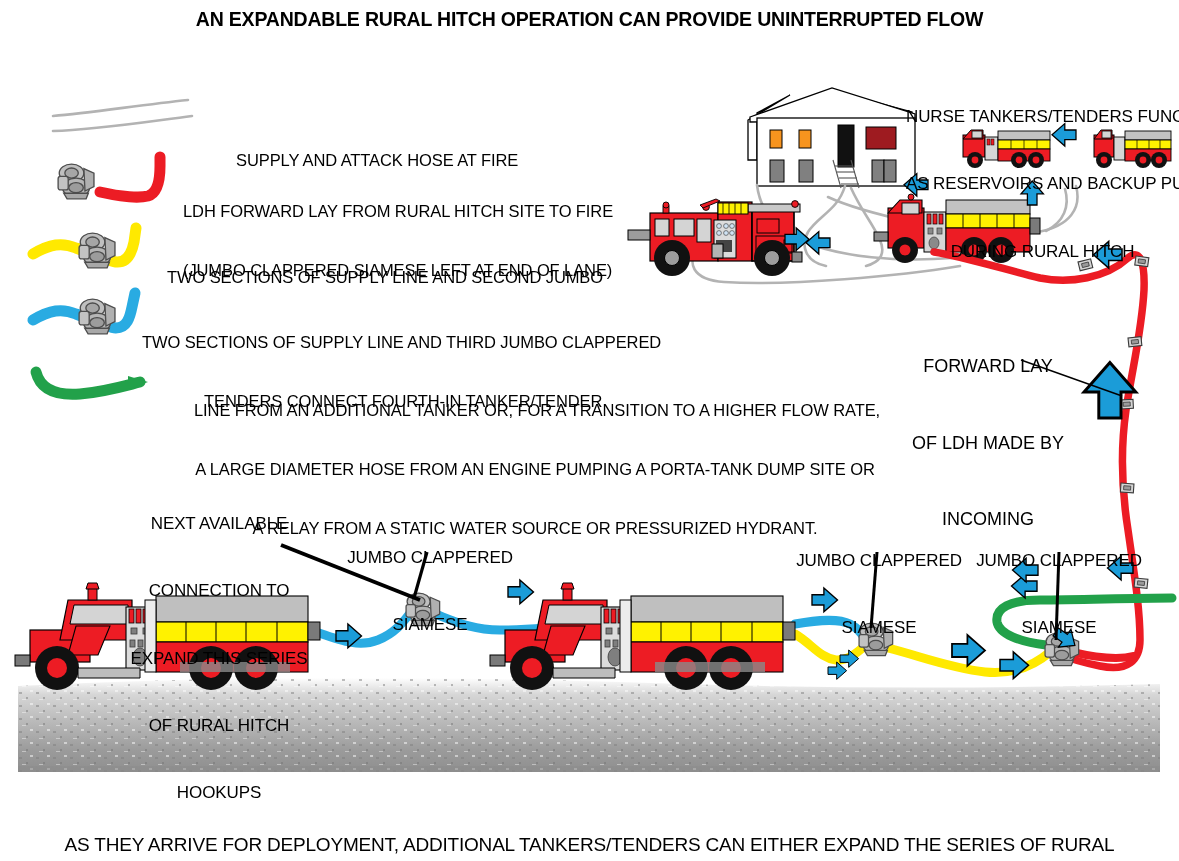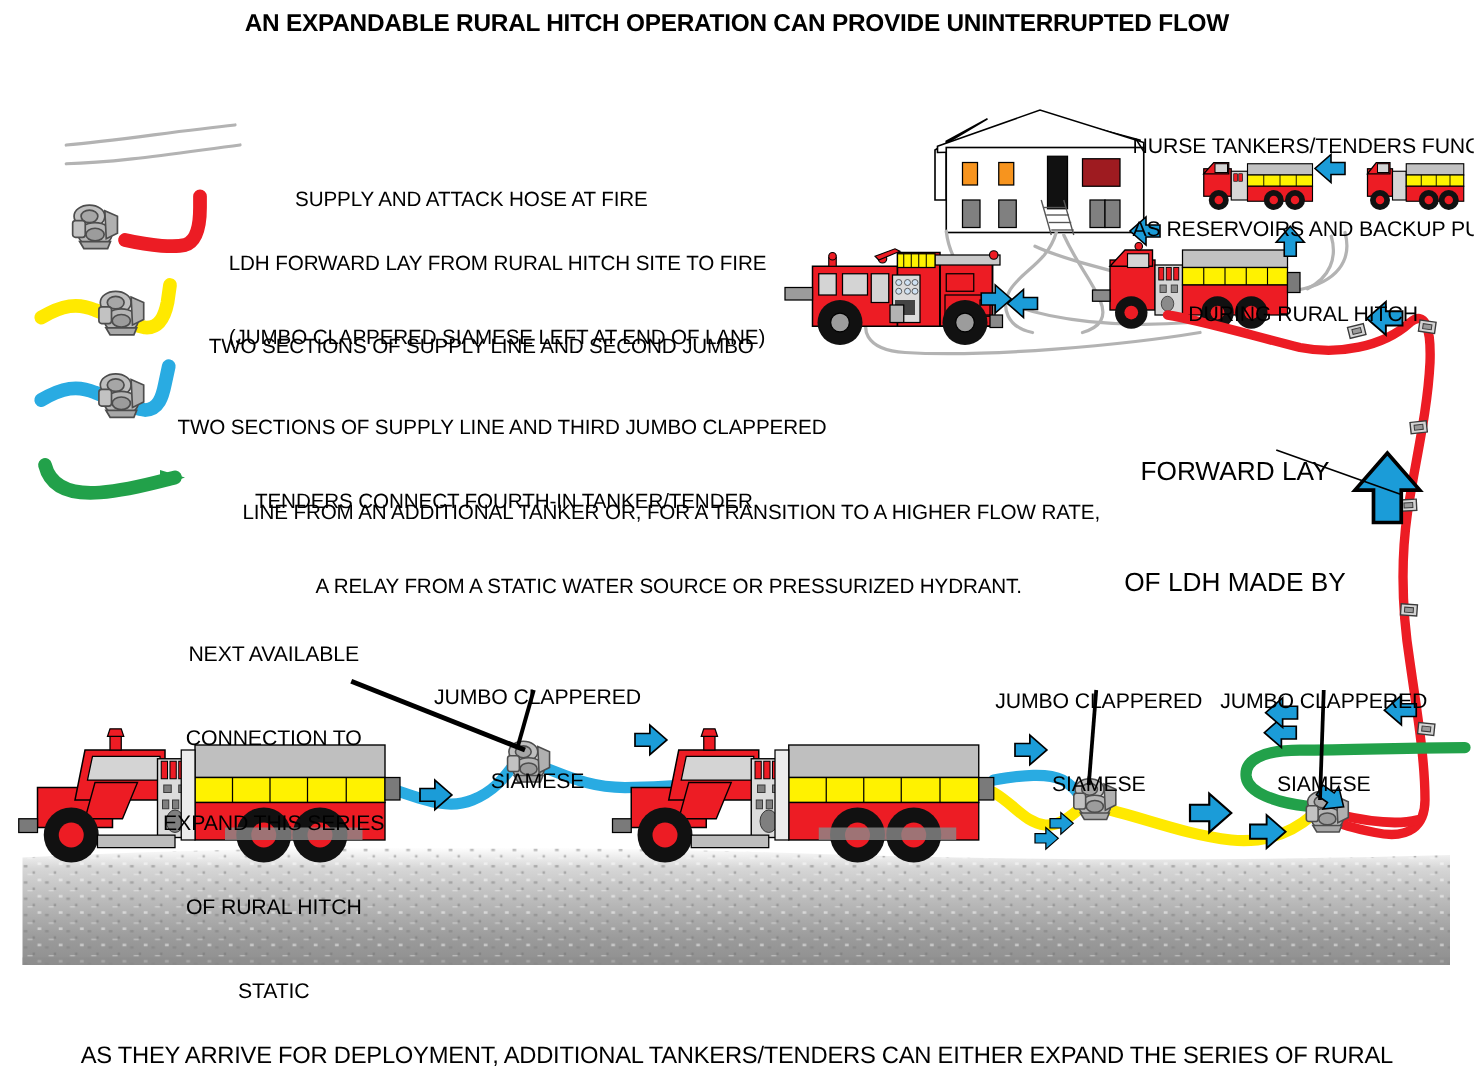--- a/index.html
+++ b/index.html
@@ -5,21 +5,21 @@
   html,body{margin:0;padding:0;background:#fff;}
   body{width:1179px;height:861px;position:relative;overflow:hidden;
        font-family:"Liberation Sans","DejaVu Sans",sans-serif;color:#000;}
   #stage{position:absolute;left:0;top:0;width:962px;height:861px;}
   .txt{position:absolute;line-height:1.2;white-space:pre;}
   #title{left:0;top:8px;width:1179px;text-align:center;font-size:19.5px;font-weight:bold;
          letter-spacing:-0.2px;}
   .lgd{font-size:16.5px;letter-spacing:-0.1px;}
   .lgd-c{text-align:center;}
   .callout{font-size:17px;text-align:center;letter-spacing:-0.1px;}
-  .callout-big{font-size:21px;text-align:center;letter-spacing:0px;}
+  .callout-big{font-size:18px;text-align:center;letter-spacing:0px;}
   #footer{left:0;top:776px;width:1179px;text-align:center;font-size:19px;line-height:1.45;
           letter-spacing:-0.2px;}
   svg{position:absolute;left:0;top:0;overflow:visible;}
 </style>
 </head>
 <body>
 
 <div id="stage">
 
   <div id="title" class="txt">AN EXPANDABLE RURAL HITCH OPERATION CAN PROVIDE UNINTERRUPTED FLOW</div>
@@ -516,40 +516,42 @@
     <div>TWO SECTIONS OF SUPPLY LINE AND SECOND JUMBO</div>
   </div>
 
   <div class="txt lgd lgd-c" style="left:142px;top:293px;width:560px;">
     <div style="text-align:left">TWO SECTIONS OF SUPPLY LINE AND THIRD JUMBO CLAPPERED</div>
     <div style="text-align:left;padding-left:62px">TENDERS CONNECT FOURTH-IN TANKER/TENDER</div>
   </div>
 
   <div class="txt lgd lgd-c" style="left:158px;top:361px;width:682px;margin-left:36px;">
     <div>LINE FROM AN ADDITIONAL TANKER OR, FOR A TRANSITION TO A HIGHER FLOW RATE,</div>
+    <div>A LARGE DIAMETER HOSE FROM AN ENGINE PUMPING A PORTA-TANK DUMP SITE OR</div>
     <div>A RELAY FROM A STATIC WATER SOURCE OR PRESSURIZED HYDRANT.</div>
   </div>
 
   <div class="txt callout" style="left:906px;top:61px;width:273px;line-height:1.32;">
     <div>NURSE TANKERS/TENDERS FUNCTION</div>
     <div>AS RESERVOIRS AND BACKUP PUMPS</div>
     <div>DURING RURAL HITCH</div>
   </div>
 
   <div class="txt callout-big" style="left:884px;top:303px;width:208px;line-height:1.42;">
     <div>FORWARD LAY</div>
     <div>OF LDH MADE BY</div>
+    <div>INCOMING</div>
   </div>
 
   <div class="txt callout" style="left:116px;top:468px;width:206px;line-height:1.32;">
     <div>NEXT AVAILABLE</div>
     <div>CONNECTION TO</div>
     <div>EXPAND THIS SERIES</div>
     <div>OF RURAL HITCH</div>
-    <div>STATIC</div>
+    <div>HOOKUPS</div>
   </div>
 
   <div class="txt callout" style="left:340px;top:502px;width:180px;line-height:1.32;">
     <div>JUMBO CLAPPERED</div>
     <div>SIAMESE</div>
   </div>
 
   <div class="txt callout" style="left:790px;top:505px;width:178px;line-height:1.32;">
     <div>JUMBO CLAPPERED</div>
     <div>SIAMESE</div>

